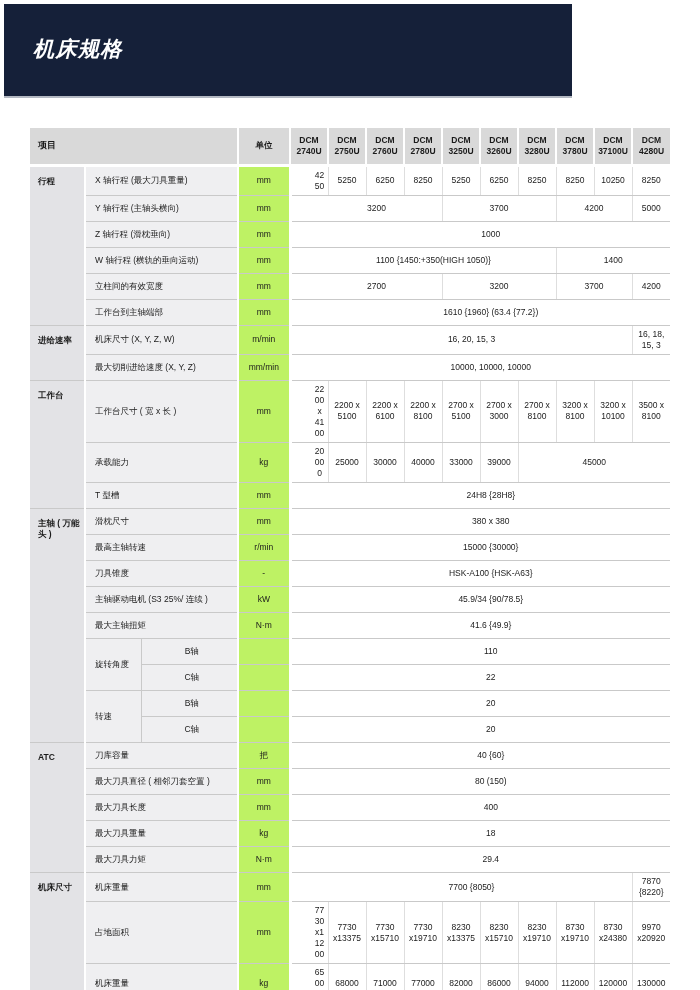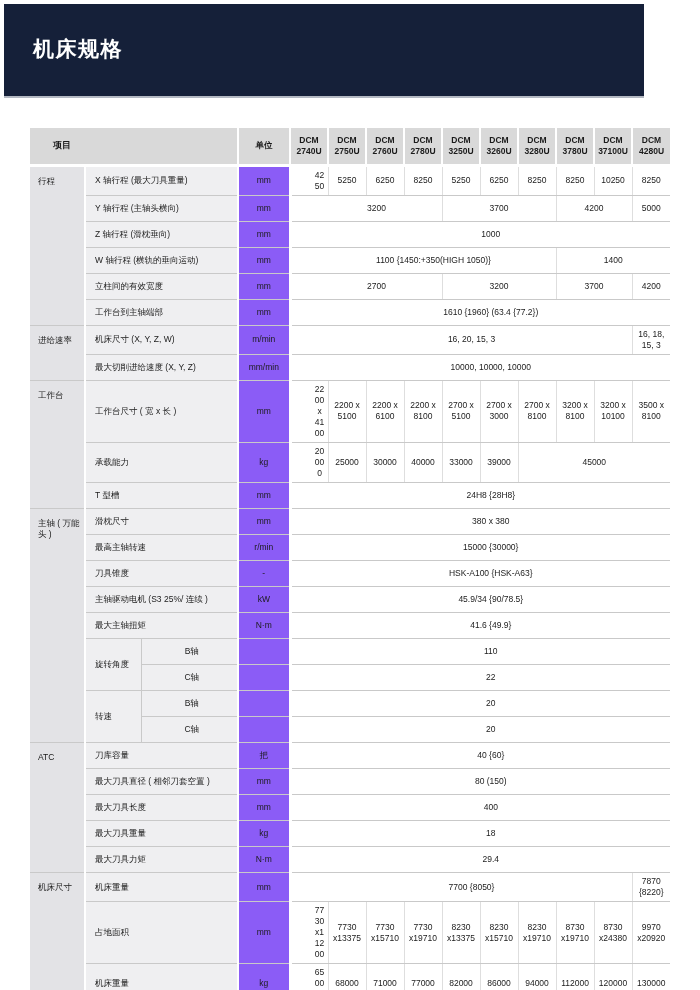--- a/index.html
+++ b/index.html
@@ -3,49 +3,49 @@
 <meta charset="utf-8">
 <style>
   * { box-sizing: border-box; margin: 0; padding: 0; }
   html, body { width: 700px; background: #ffffff; }
   body {
     position: relative; height: 990px;
     font-family: "Liberation Sans", "DejaVu Sans", sans-serif;
     color: #1b1b1b;
   }
   .topbar {
-    position: absolute; left: 4px; top: 4px; width: 640px; height: 94px;
-    background: #152039; border-bottom: 2px solid #b3b8c2;
+    position: absolute; left: 4px; top: 4px; width: 568px; height: 94px;
+    background: #152039; border-bottom: 2px solid #b3b8c2; font-style: italic;
   }
   .topbar h1 {
     color: #ffffff; font-size: 21px; font-weight: bold;
     letter-spacing: 1.5px; padding: 31px 0 0 29px;
   }
   .table-wrap { position: absolute; left: 30px; top: 128px; width: 640px; }
   table { border-collapse: collapse; table-layout: fixed; width: 640px; }
   thead th {
     background: #d9d9d9; height: 37px; font-weight: bold; font-size: 8.5px;
     text-align: center; vertical-align: middle; padding: 2px 1px;
     border-left: 2px solid #ffffff; border-bottom: 3px solid #ffffff;
   }
-  thead th.item { text-align: left; padding-left: 23px; border-left: none; font-size: 9px; }
+  thead th.item { text-align: left; padding-left: 8px; border-left: none; font-size: 9px; }
   thead th.model div { line-height: 1.3; }
   tbody td {
     height: 26px; font-size: 8.5px; line-height: 1.3;
     border-bottom: 1px solid #c9c9c9; padding: 3px 2px;
     text-align: center; vertical-align: middle; word-wrap: break-word;
   }
   td.cat {
-    background: #e3e3e6; font-weight: normal; text-align: left;
+    background: #e3e3e6; font-weight: bold; text-align: left;
     vertical-align: top; padding: 9px 3px 0 8px;
   }
   td.lbl { background: #efeff1; text-align: left; padding-left: 9px; border-left: 2px solid #ffffff; }
   td.grp { background: #efeff1; text-align: left; padding-left: 9px; border-left: 2px solid #ffffff; }
   td.sub { background: #efeff1; text-align: center; padding-left: 7px; border-left: 1px solid #c9c9c9; }
-  td.unitc { background: #8b5cf6; border-left: 2px solid #ffffff; margin-left: 39px; }
+  td.unitc { background: #bef264; border-left: 2px solid #ffffff; margin-left: 39px; }
   td.data { background: #ffffff; border-left: 1px solid #dedede; }
   td.data.first { border-left: 3px solid #ffffff; padding-left: 22px; }
   .footrow {
     margin-top: 5px; display: flex; justify-content: center;
     align-items: baseline; gap: 9px; padding-right: 2px;
   }
   .note { font-style: italic; font-size: 7px; color: #4a4a4a; }
   .pagenum { font-size: 9.5px; color: #3f7ec6; font-weight: bold; }
 </style>
 </head>

